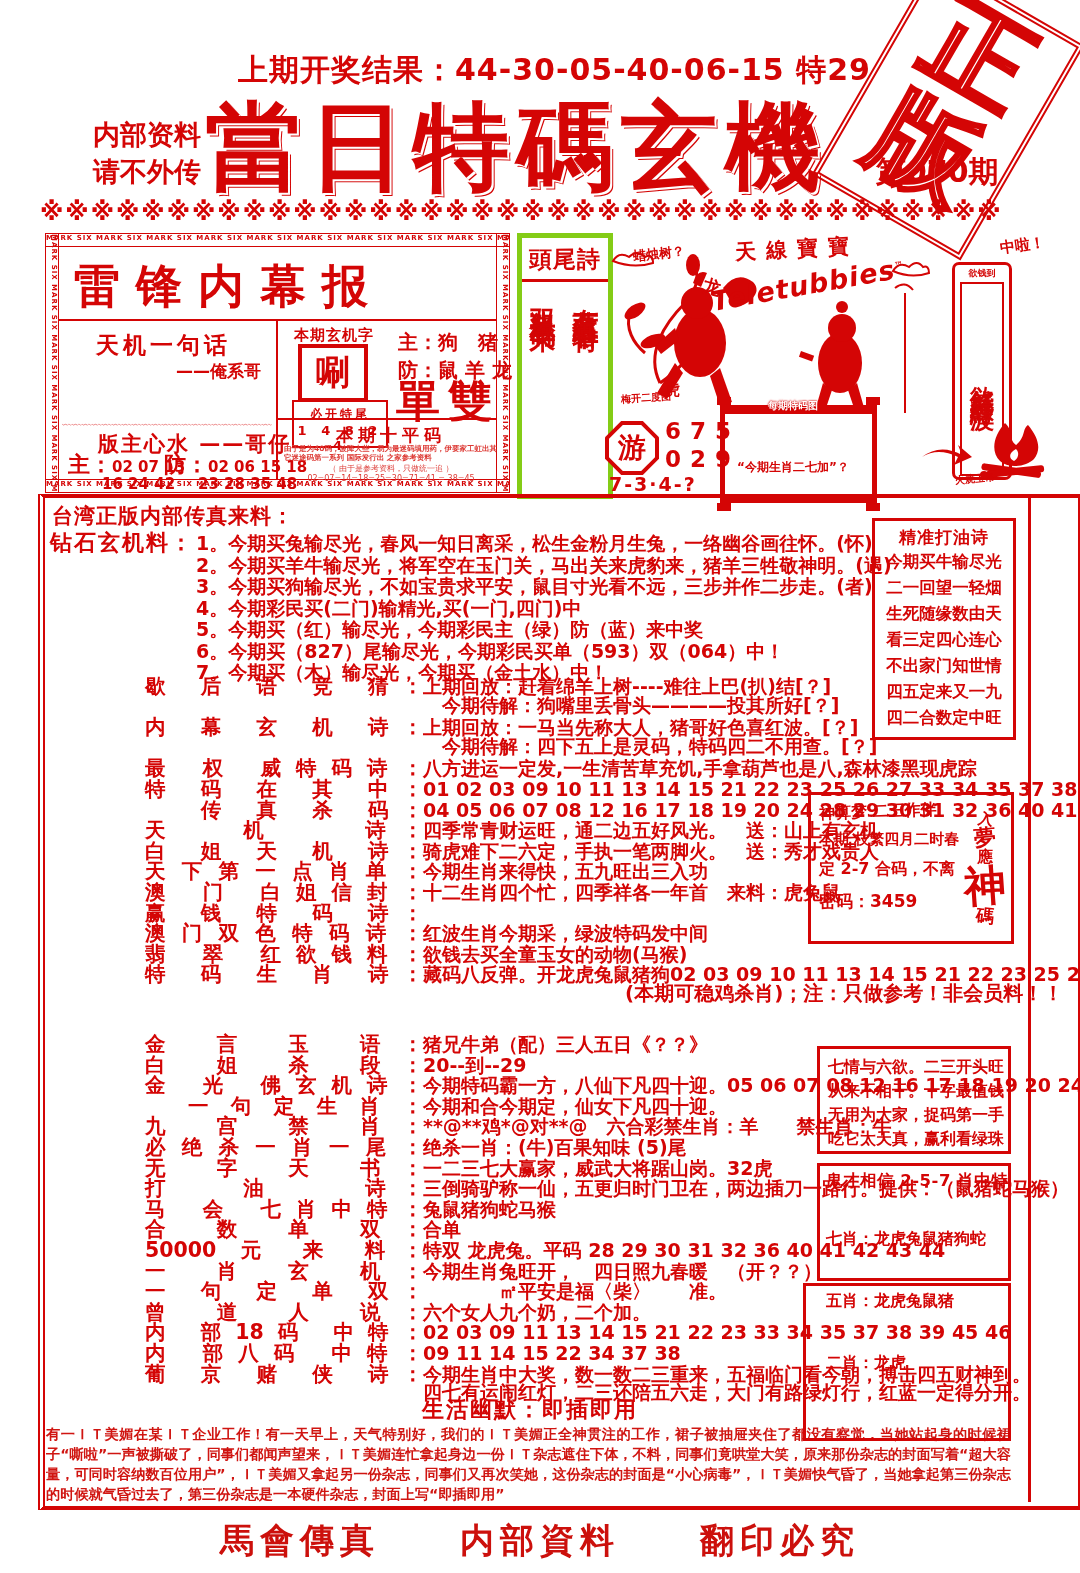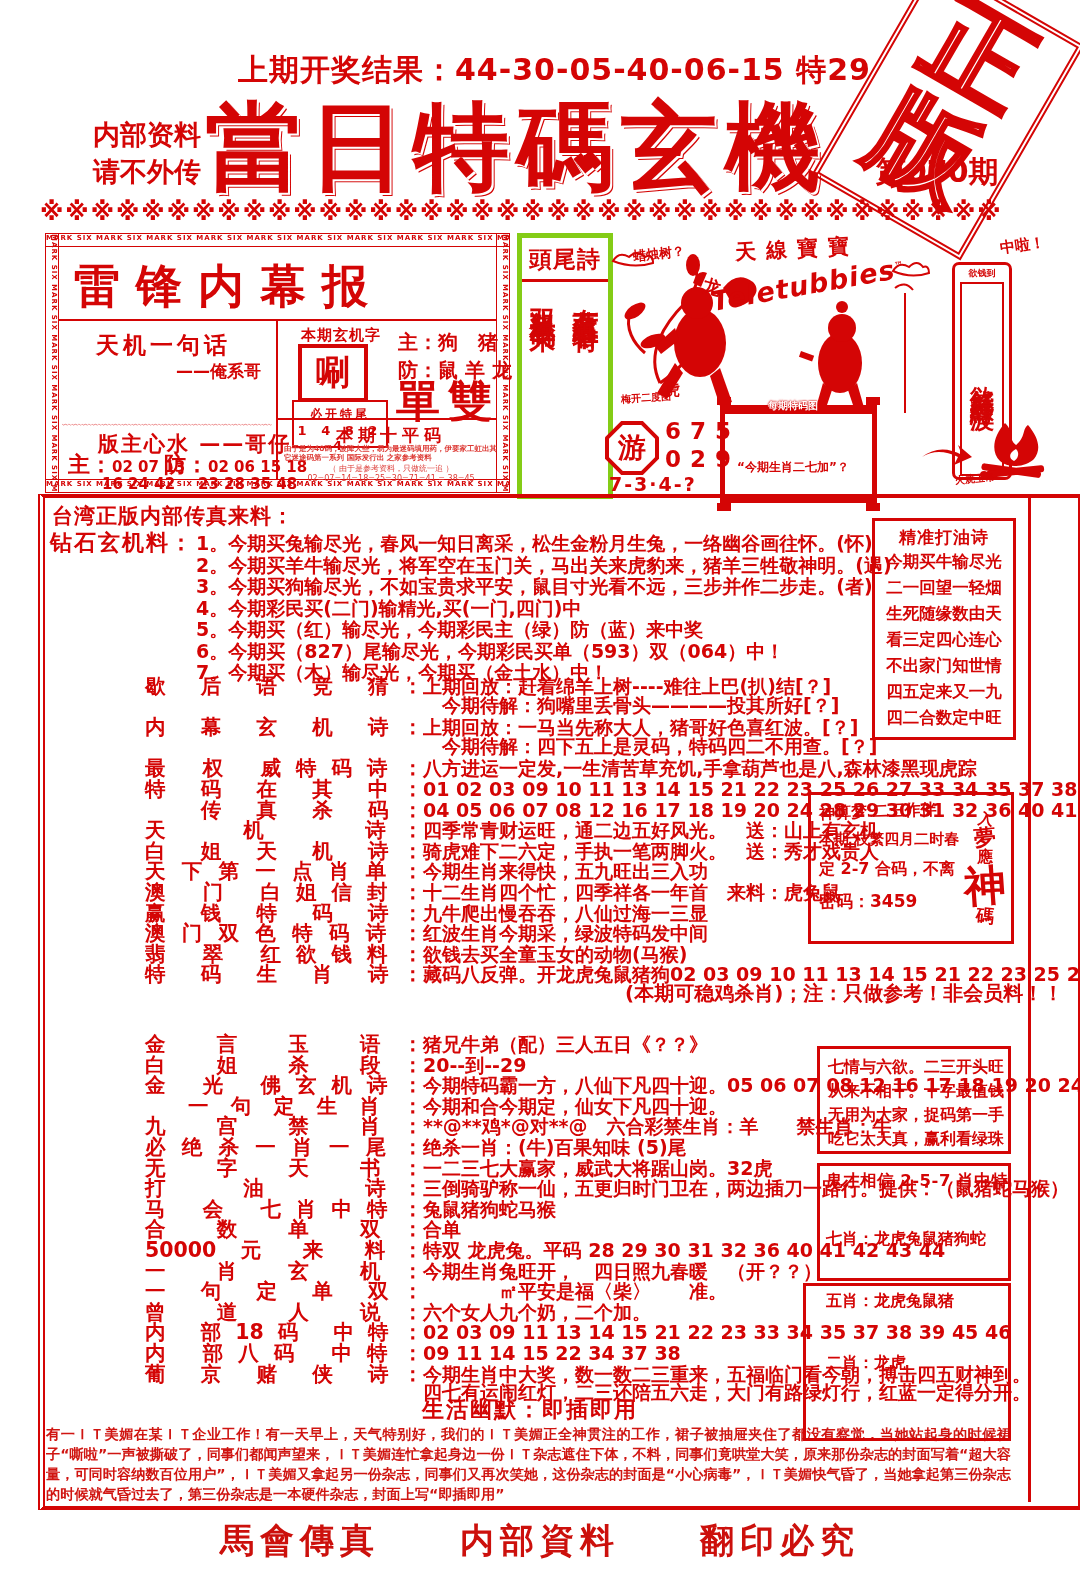--- a/index.html
+++ b/index.html
@@ -36,21 +36,21 @@
   .leifeng-hline{left:12px;top:85px;width:439px;height:2px;background:#d40505;}
   .leifeng-vline{left:230px;top:85px;width:2px;height:161px;background:#d40505;}
   .leifeng-hline2{left:230px;top:184px;width:221px;height:2px;background:#d40505;}
   .tianji-label{left:50px;top:96px;font-size:23px;font-weight:900;letter-spacing:4px;}
   .tianji-sig{left:130px;top:126px;font-size:17px;font-weight:bold;}
   .squiggle{left:16px;top:180px;width:210px;font-size:11px;letter-spacing:-1px;overflow:hidden;white-space:nowrap;}
   .banzhu-label{left:52px;top:196px;font-size:21px;font-weight:900;letter-spacing:2px;}
   .nums-zhu{left:22px;top:222px;font-size:15px;font-weight:900;line-height:17px;}
   .nums-zhu .bigchar,.nums-fang .bigchar{font-size:22px;font-weight:900;}
   .nums-fang{left:118px;top:222px;font-size:15px;font-weight:900;line-height:17px;}
-  .xuanji-label{left:255px;top:92px;font-size:15px;font-weight:900;letter-spacing:1px;text-align:center;}
+  .xuanji-label{left:248px;top:92px;font-size:15px;font-weight:900;letter-spacing:1px;text-align:center;}
   .char-box{left:252px;top:110px;width:62px;height:50px;border:4px solid #d40505;display:flex;align-items:center;justify-content:center;font-size:34px;font-weight:900;}
   .tail-box{left:246px;top:168px;width:92px;height:44px;border:2px solid #d40505;text-align:center;top:166px;}
   .tail-box .t1{font-size:12px;font-weight:bold;letter-spacing:3px;margin-top:4px;}
   .tail-box .t2{font-size:13px;font-weight:900;letter-spacing:5px;}
   .animals{left:352px;top:94px;font-size:20px;font-weight:900;line-height:28px;}
   .danshuang{left:350px;top:138px;font-size:44px;font-weight:900;letter-spacing:8px;font-family:"DejaVu Serif","Liberation Serif",serif;}
   .pingma-title{left:240px;top:190px;width:210px;text-align:center;font-size:17px;font-weight:900;letter-spacing:5px;}
   .pingma-note{left:238px;top:210px;width:214px;font-size:7.5px;font-weight:bold;line-height:9px;color:#dd3a35;}
   .pingma-note3{left:238px;top:229px;width:214px;text-align:center;font-size:8px;font-weight:normal;color:#dd3a35;}
   .pingma-note4{left:238px;top:240px;width:214px;text-align:center;font-size:8px;color:#dd3a35;}
@@ -346,21 +346,20 @@
         <span class="txt">今期生肖来得快，五九旺出三入功</span>
       </div>
 
       <div class="rowline">
         <span class="lab">澳 门 白姐信封：</span>
         <span class="txt">十二生肖四个忙，四季祥各一年首　来料：虎兔鼠</span>
       </div>
 
       <div class="rowline">
         <span class="lab">赢 钱 特 码 诗：</span>
-        <span class="txt">九牛爬出慢吞吞，八仙过海一三显</span>
       </div>
 
       <div class="rowline">
         <span class="lab">澳门双色特码诗：</span>
         <span class="txt">红波生肖今期采，绿波特码发中间</span>
       </div>
 
       <div class="rowline">
         <span class="lab">翡 翠 红欲钱料：</span>
         <span class="txt">欲钱去买全童玉女的动物(马猴)</span>

